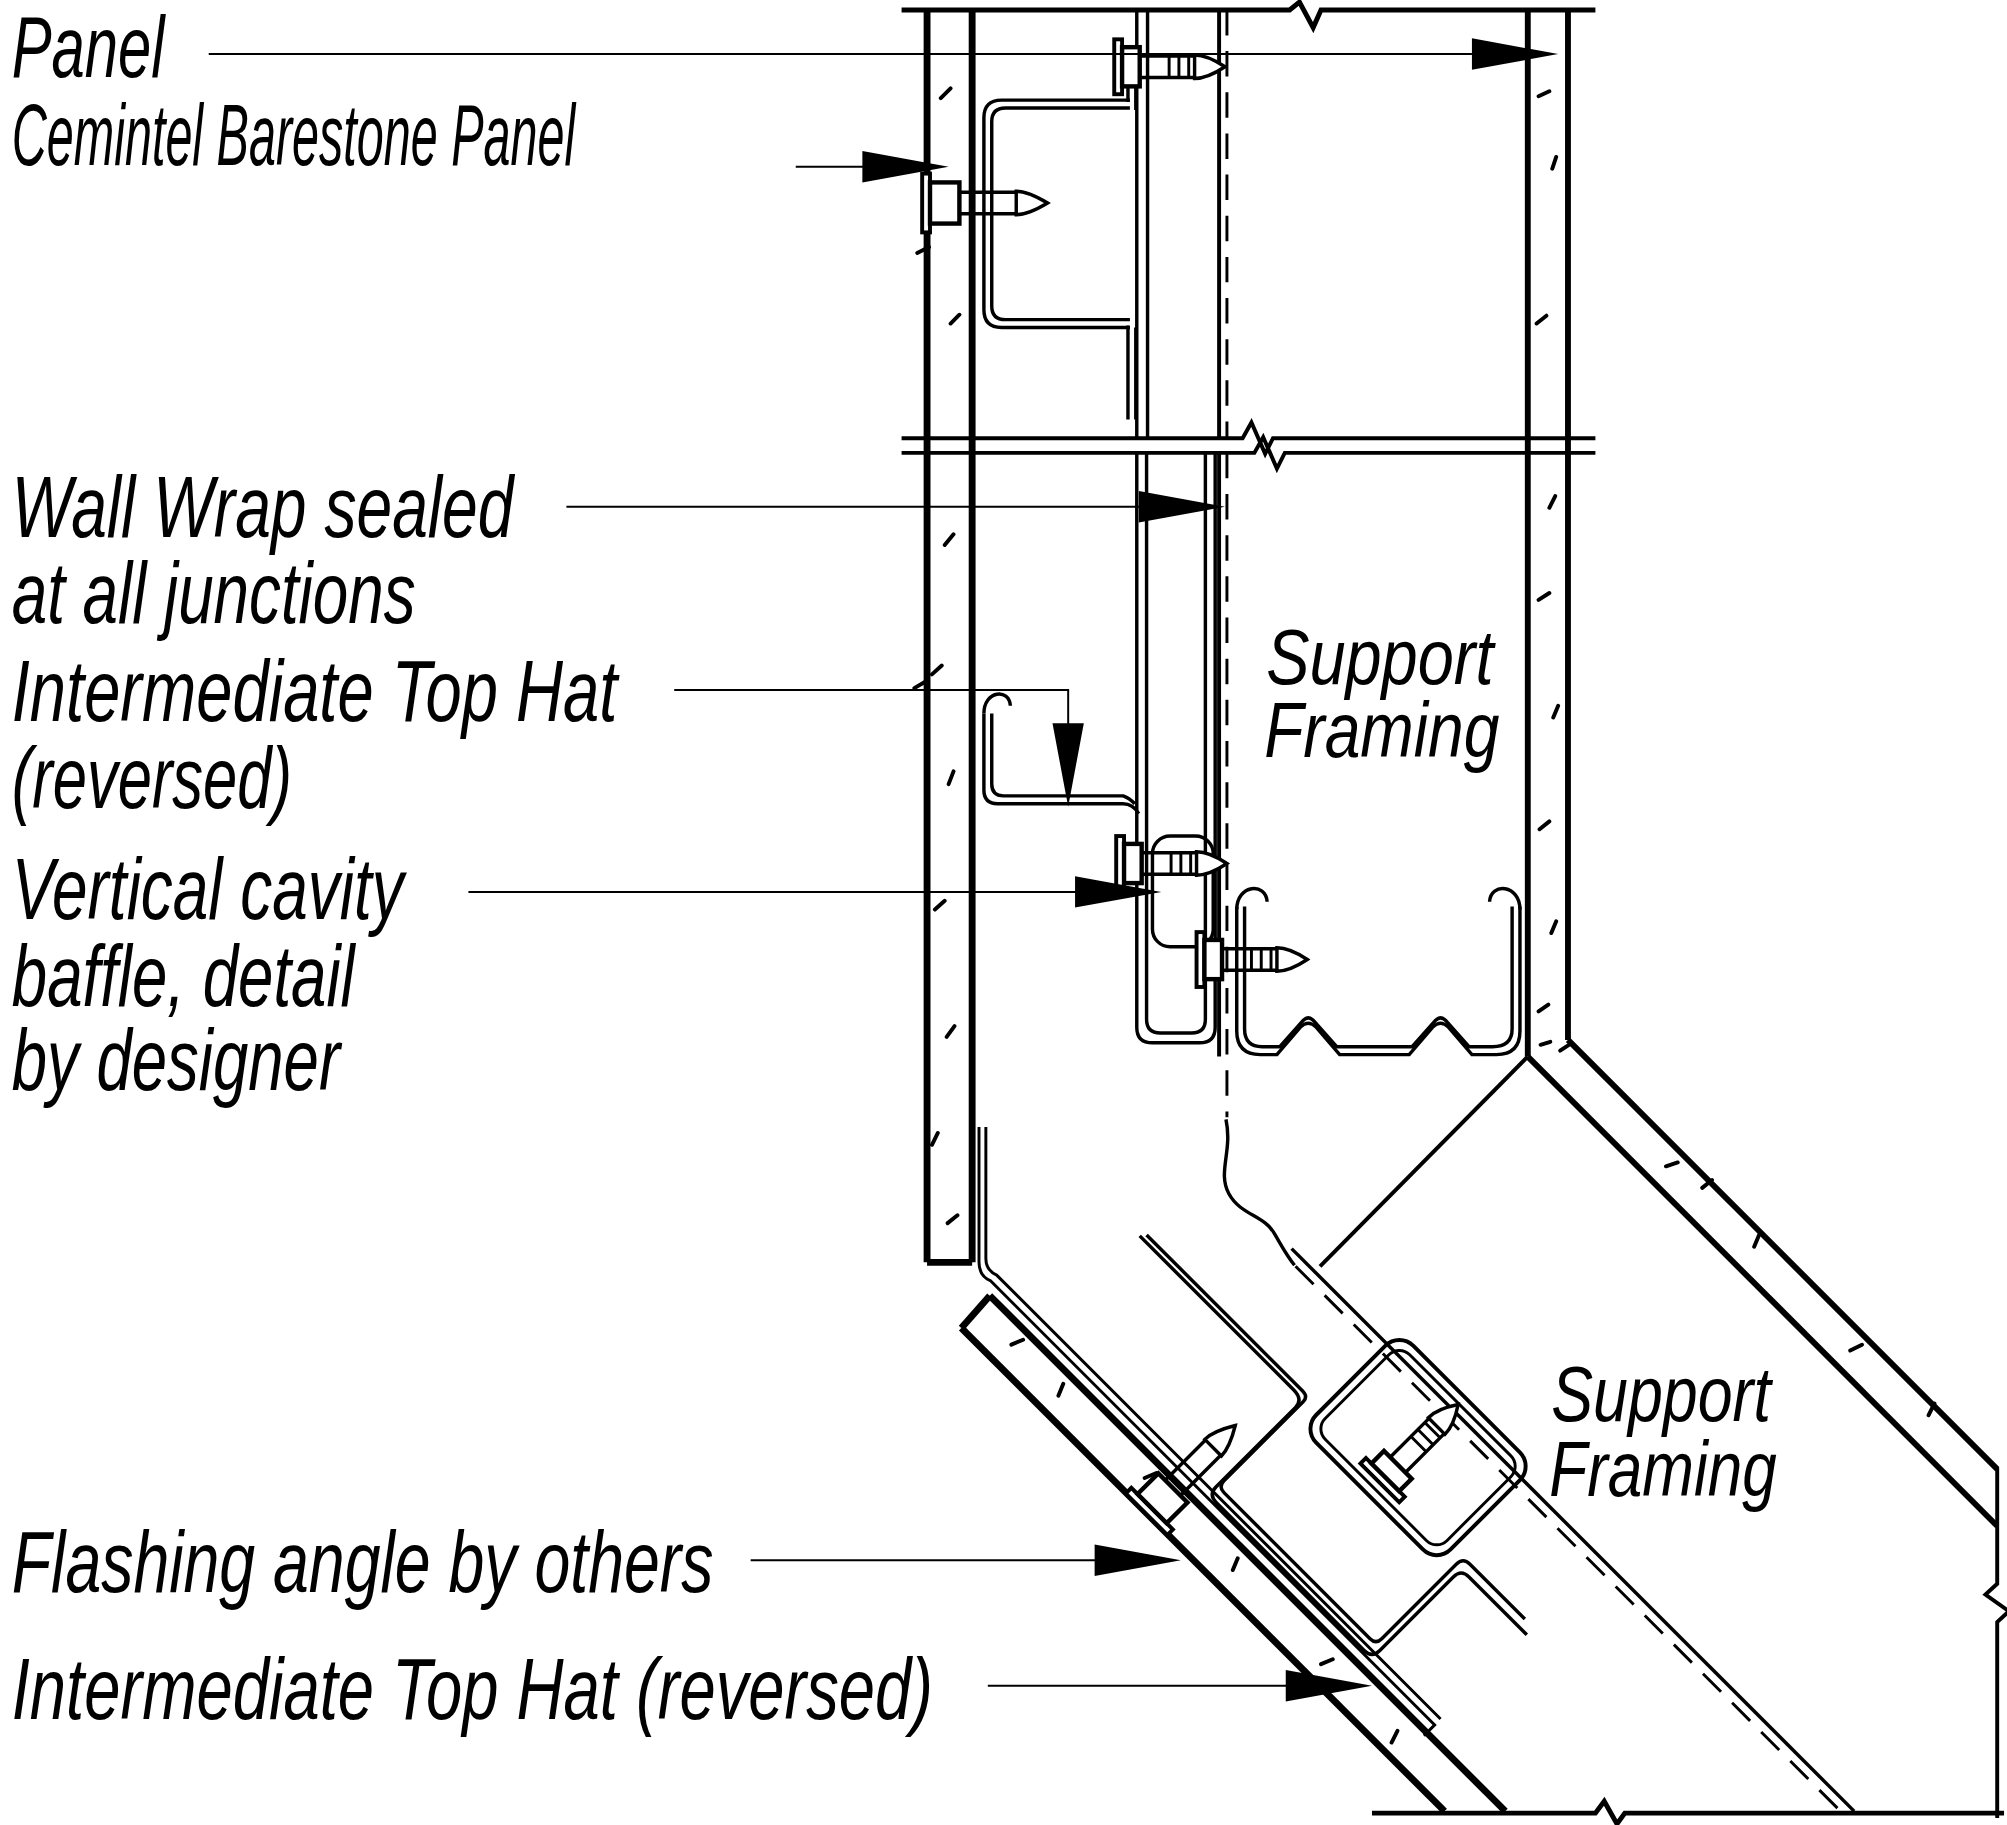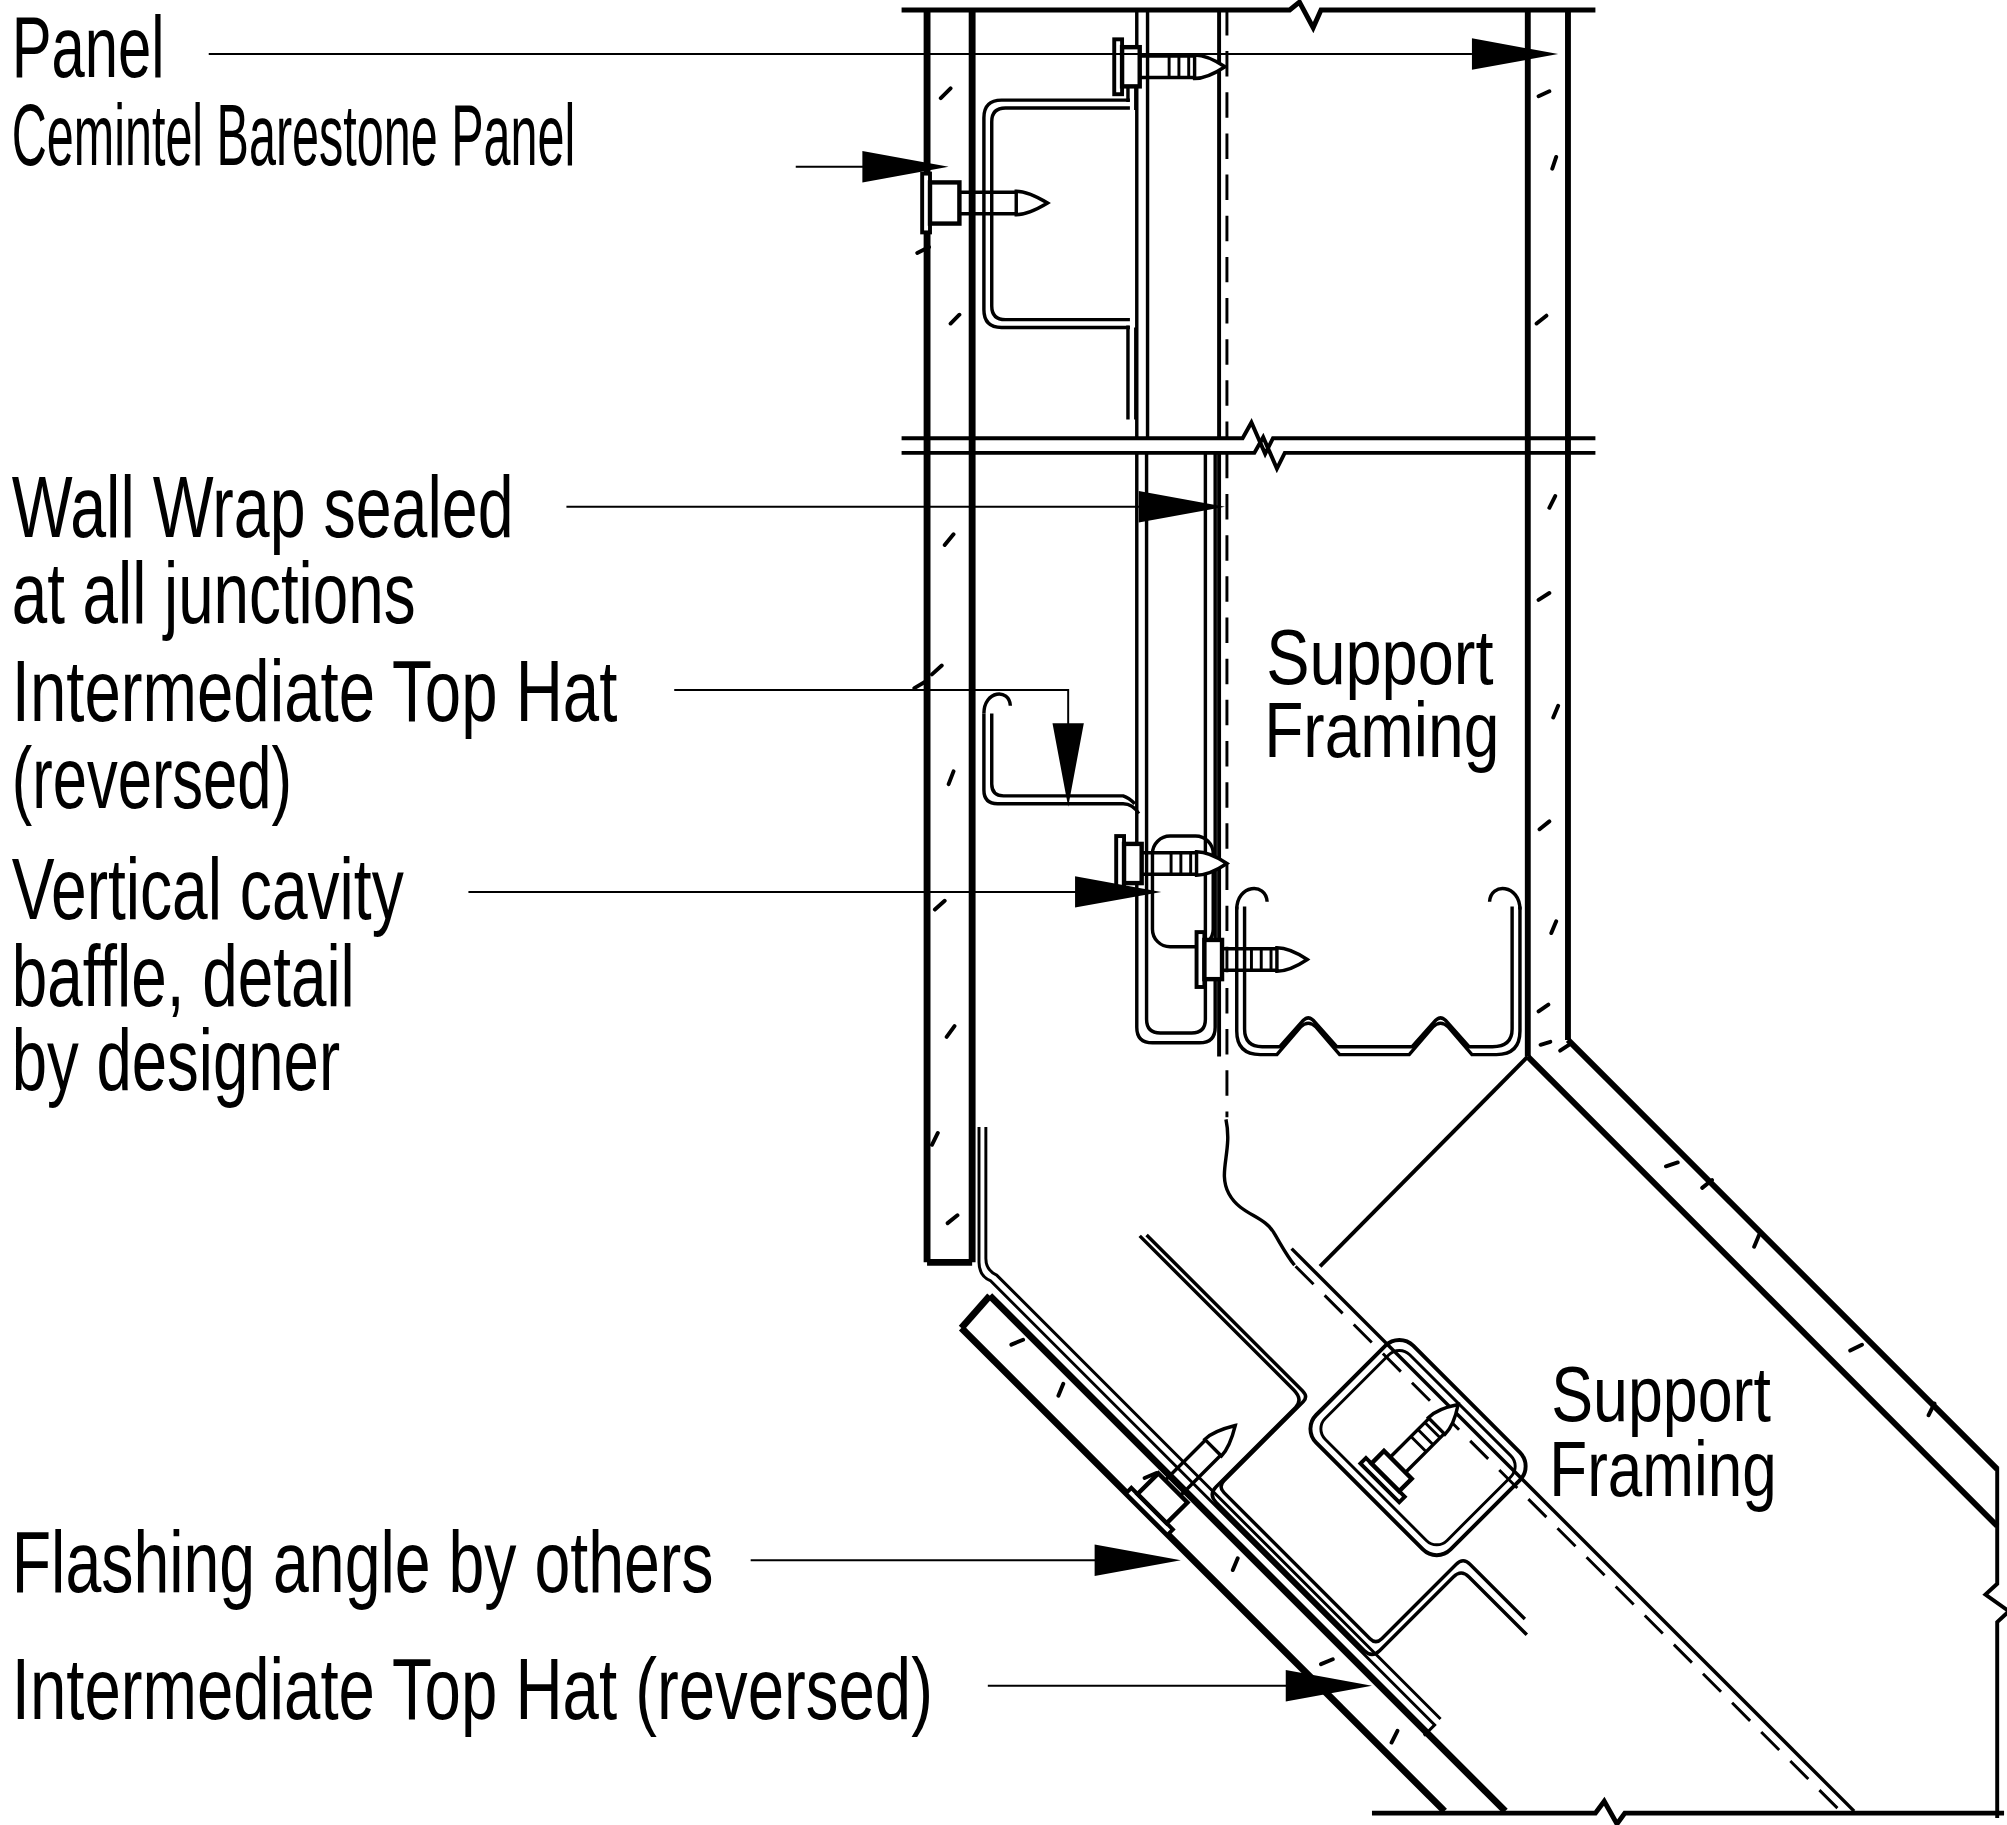--- a/index.html
+++ b/index.html
@@ -1,17 +1,17 @@
 <!DOCTYPE html>
 <html><head>
 <meta charset="utf-8">
 <style>
   html,body{margin:0;padding:0;background:#ffffff;}
   body{font-family:"Liberation Sans", sans-serif;}
-  .stage{position:relative;width:2007px;height:1825px;background:#ffffff;overflow:hidden;}
+  .stage{position:relative;width:2007px;height:1825px;background:#ffffff;overflow:hidden;font-style:italic;}
   svg{display:block;}
   svg text{fill:#000;font-family:"Liberation Sans","DejaVu Sans",sans-serif;}
   .lbl{font-size:88px;}
   .lbl2{font-size:80px;}
 </style>
 </head>
 <body>
 
 <div class="stage">
 <svg width="2007" height="1825" viewBox="0 0 2048 1862">

